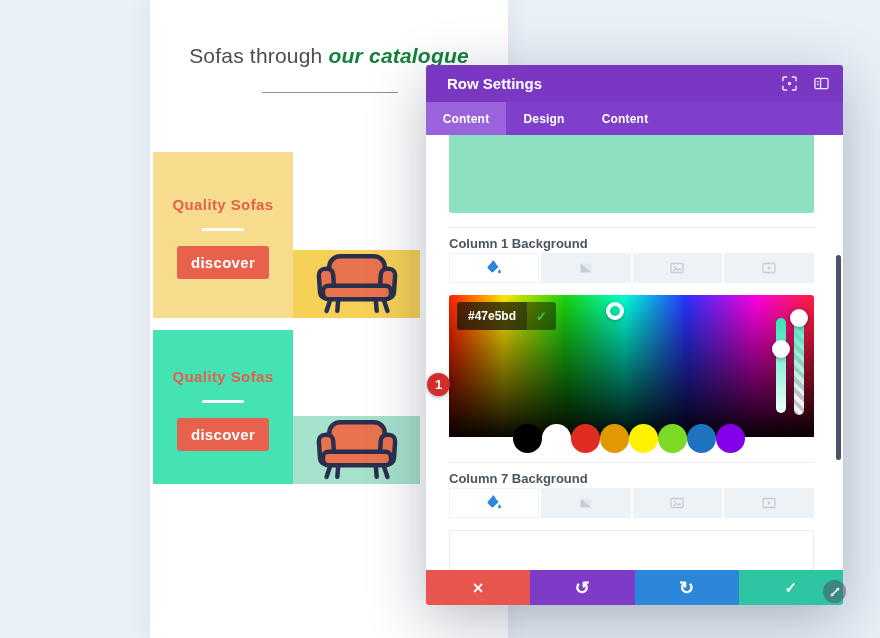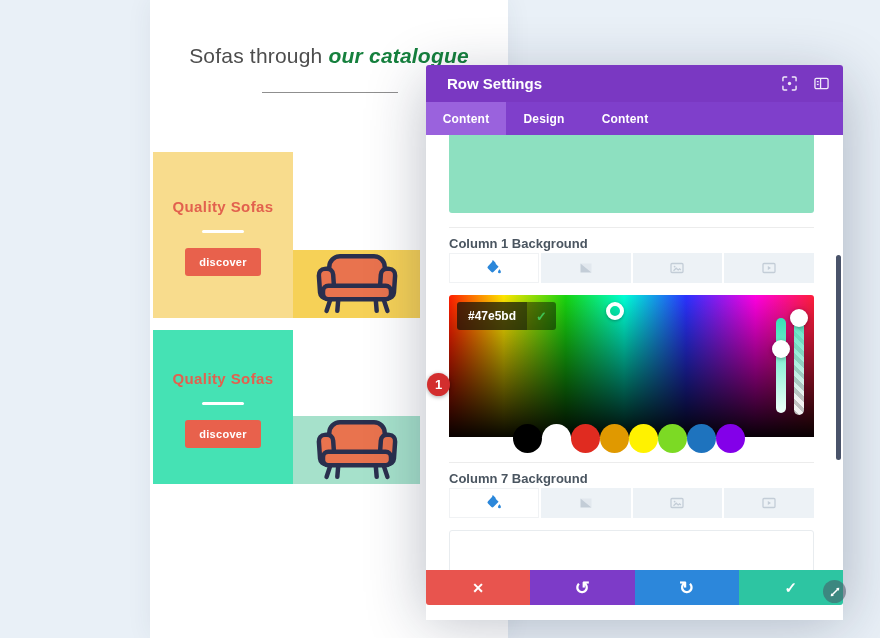--- a/index.html
+++ b/index.html
@@ -12,36 +12,36 @@
   .page-heading b{color:#15803d;font-weight:700;font-style:italic;}
   .heading-divider{position:absolute;left:112px;top:92px;width:136px;border-top:1px solid #8f8f8f;}
 
   .card{position:absolute;left:3px;width:267px;display:flex;overflow:hidden;align-items:flex-end;}
   .card1{top:152px;height:166px;}
   .card2{top:330px;height:154px;}
   .card .half-left{width:140px;height:100%;display:flex;flex-direction:column;align-items:center;justify-content:center;gap:15px;padding-top:4px;}
   .card .half-right{flex:1;display:flex;align-items:center;justify-content:center;}
   .card-title{font-size:15px;font-weight:600;color:#e2614e;letter-spacing:.4px;}
   .card-underline{width:42px;height:3px;border-radius:2px;background:#ffffff;}
-  .discover-btn{border:none;background:#e8614c;color:#fff;font-family:inherit;font-size:11px;font-weight:600;letter-spacing:.3px;padding:8px 14px;border-radius:3px;cursor:pointer;}
+  .discover-btn{border:none;background:#e8614c;color:#fff;font-family:inherit;font-size:15px;font-weight:600;letter-spacing:.3px;padding:8px 14px;border-radius:3px;cursor:pointer;}
   .sofa{width:100px;height:68px;}
 
   
   .modal{position:absolute;left:418px;top:65px;width:417px;height:540px;background:#fff;border-radius:3px;box-shadow:0 15px 60px rgba(20,30,60,.30);margin-left:8px;}
   .modal-header{position:absolute;left:0;top:0;width:100%;height:37px;background:#7a38c2;border-radius:3px 3px 0 0;display:flex;align-items:center;padding:0 14px 0 21px;}
   .modal-title{color:#fff;font-size:15px;font-weight:700;flex:1;}
   .hdr-icon{width:15px;height:15px;margin-left:17px;cursor:pointer;opacity:.9;}
   .tabbar{position:absolute;left:0;top:37px;width:100%;height:33px;background:#7f3fcb;display:flex;}
   .tab{height:100%;display:flex;align-items:center;justify-content:center;color:#fff;font-size:12px;font-weight:700;cursor:pointer;letter-spacing:.2px;}
   .tab.t1{width:80px;text-align:center;}
   .tab.t2{width:76px;}
   .tab.t3{width:86px;}
   .tab.active{background:#9a62dd;}
 
-  .modal-body{position:absolute;left:0;top:70px;width:100%;height:485px;background:#fff;overflow:hidden;}
+  .modal-body{position:absolute;left:0;top:70px;width:100%;height:435px;background:#fff;overflow:hidden;}
   .preview-block{position:absolute;left:23px;top:0;width:365px;height:78px;border-radius:0 0 3px 3px;cursor:pointer;}
   .body-divider{position:absolute;left:23px;width:365px;border-top:1px solid #ececec;}
   .sec-label{position:absolute;left:23px;font-size:13px;font-weight:600;color:#4a5560;}
   .bgtabs{position:absolute;left:23px;width:365px;height:30px;display:flex;gap:2px;}
   .bgtab{flex:1;display:flex;align-items:center;justify-content:center;background:#edf2f6;cursor:pointer;}
   .bgtab.active{background:#ffffff;box-shadow:0 0 0 1px #f0f2f4 inset;}
   .bgtab svg{width:16px;height:16px;}
 
   .picker{position:absolute;left:23px;top:160px;width:365px;height:142px;border-radius:3px 3px 0 0;cursor:crosshair;
     background:linear-gradient(to bottom,rgba(0,0,0,0) 0%,rgba(0,0,0,.97) 100%),

